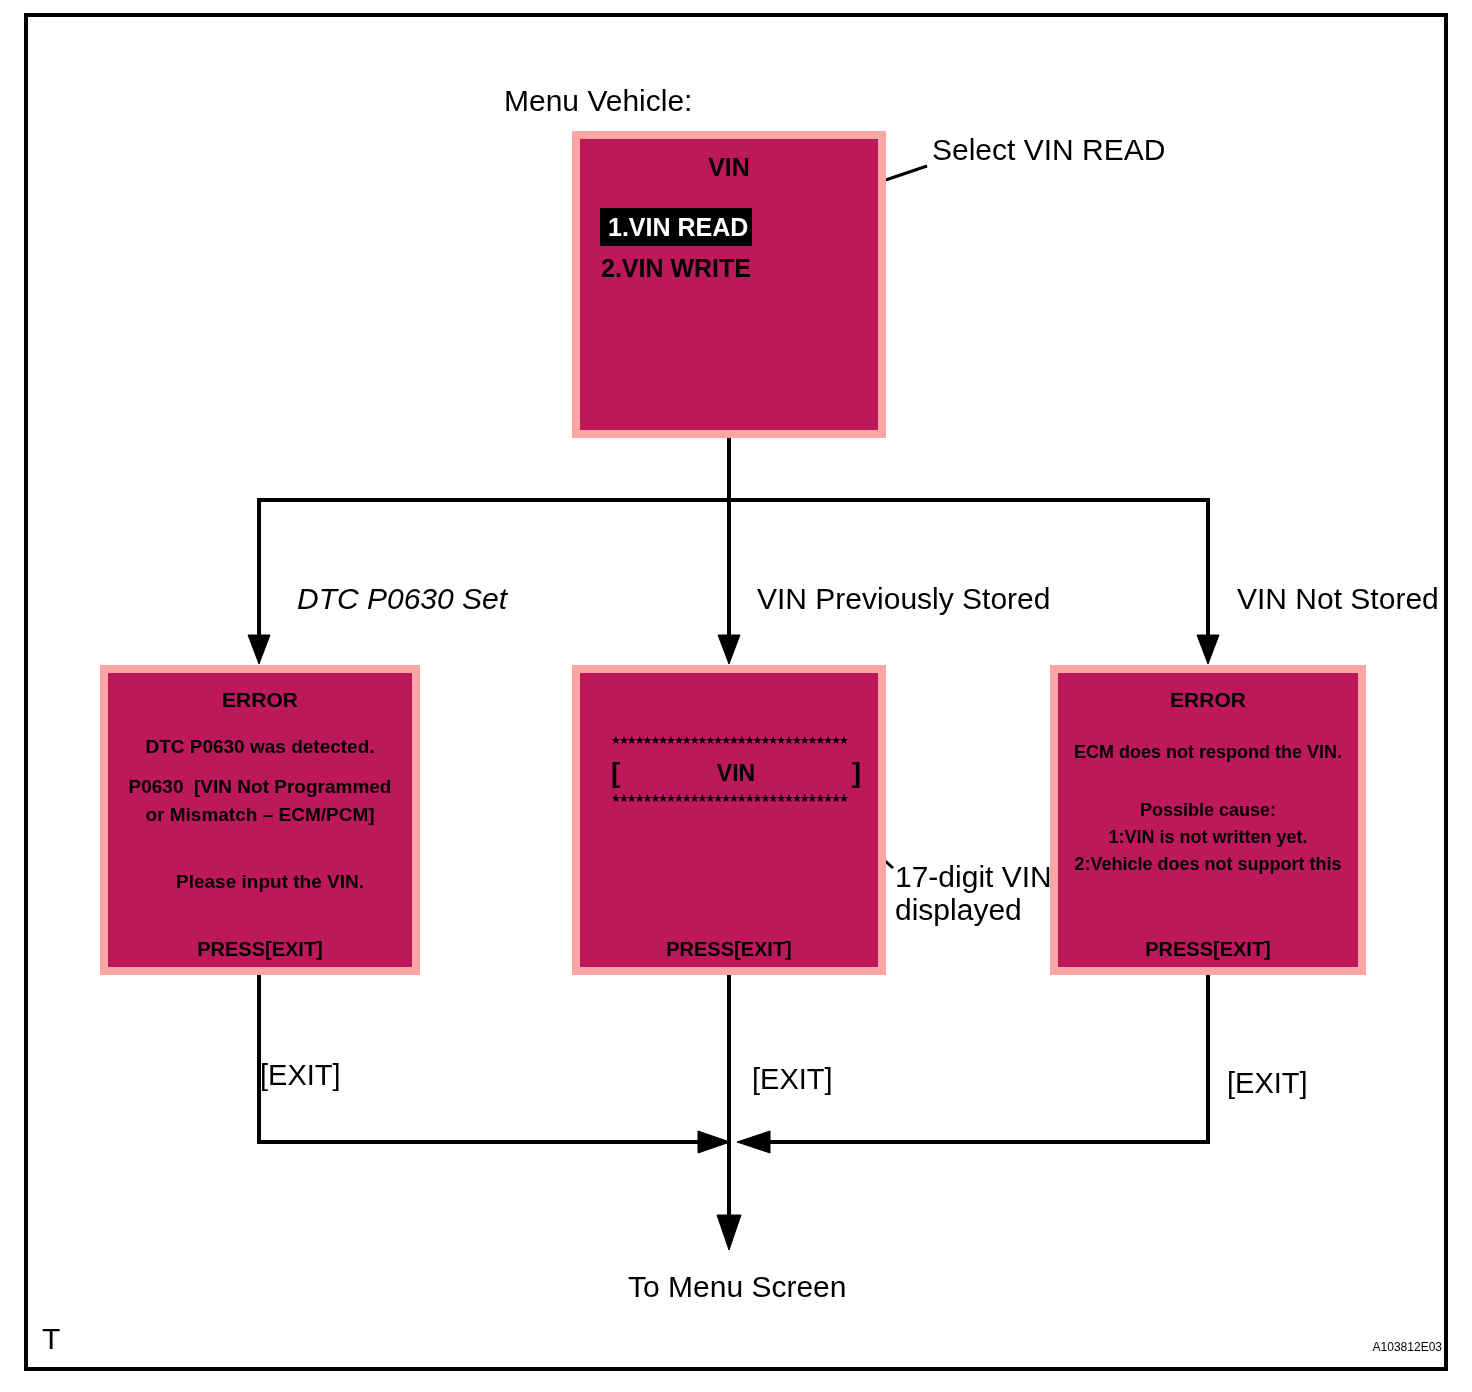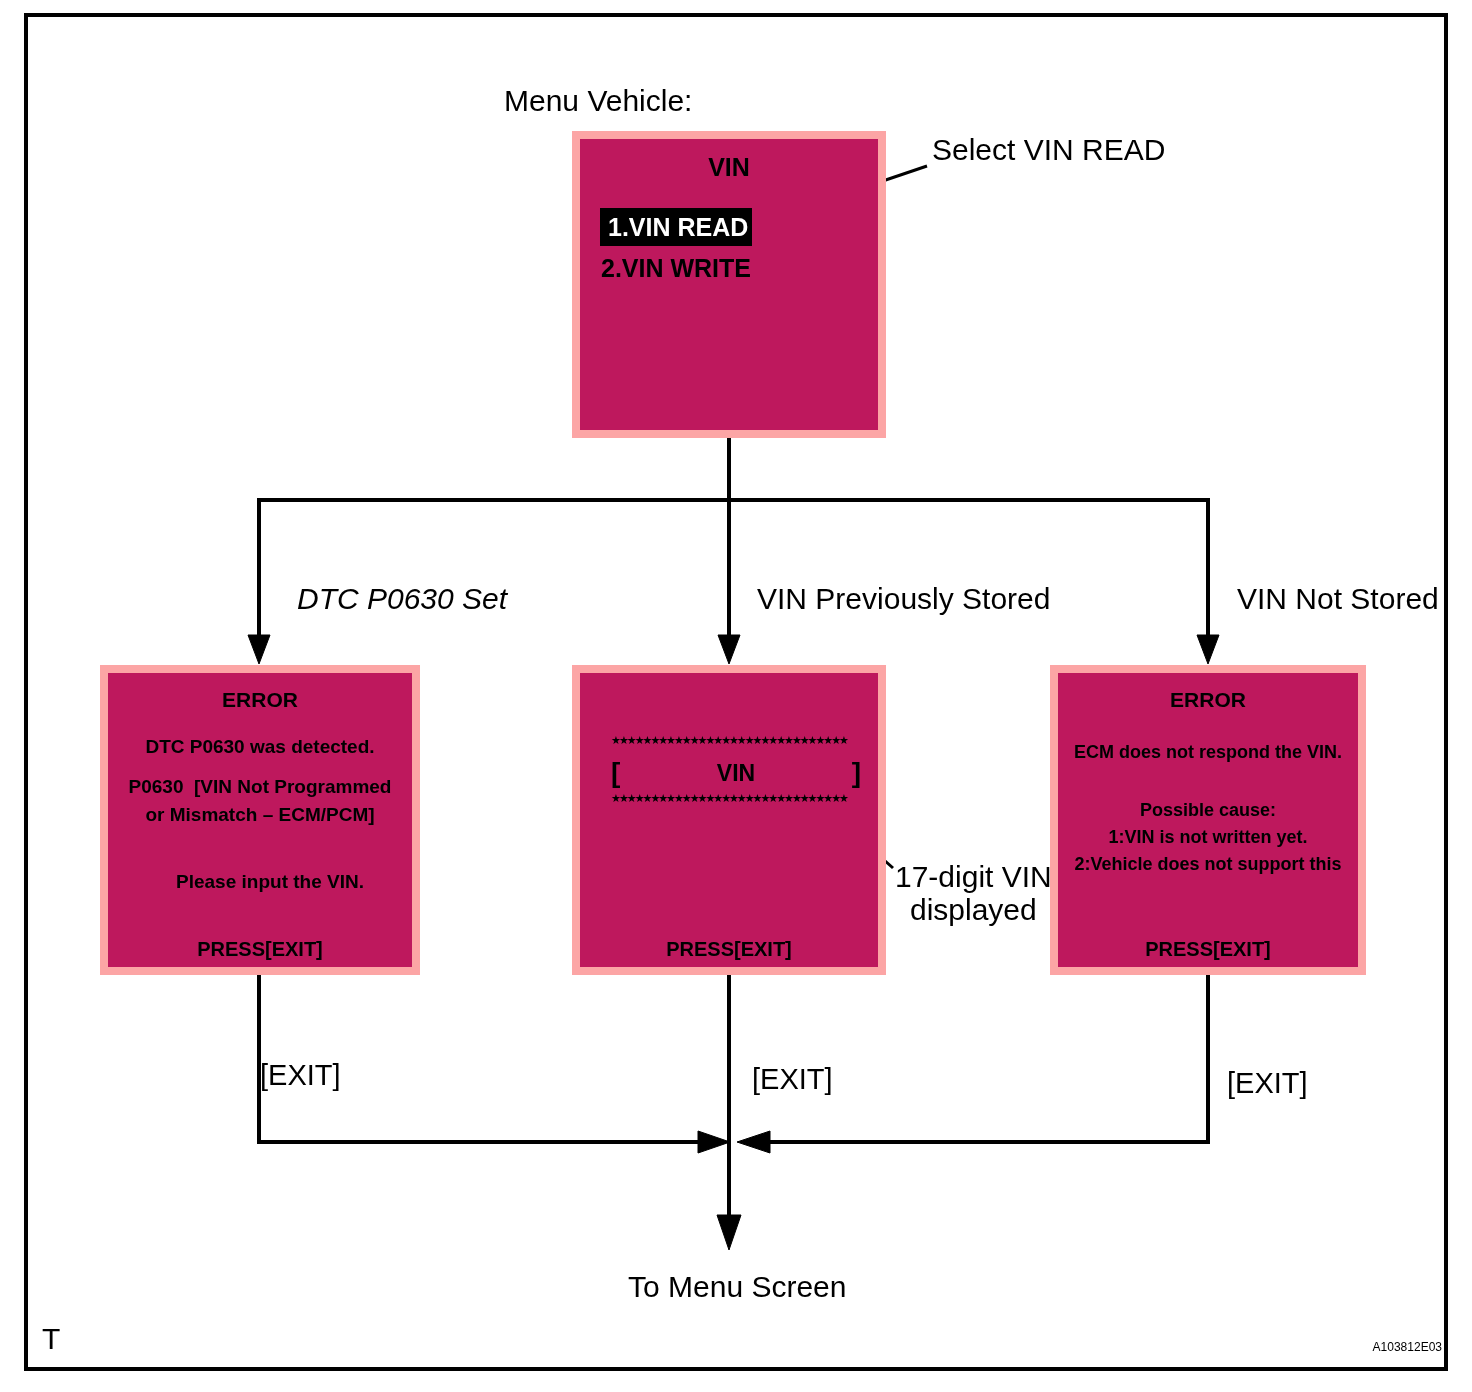--- a/index.html
+++ b/index.html
@@ -87,21 +87,21 @@
     <div class="ctr" style="top:15px; font-size:21px; line-height:24px;">ERROR</div>
     <div class="ctr" style="top:67px; font-size:18px; line-height:24px;">ECM does not respond the VIN.</div>
     <div class="abs" style="left:0; right:0; top:112px;margin-top:12px;">
       <div class="ctr" style="position:static; font-size:18px; line-height:27px;">Possible cause:</div>
       <div class="ctr" style="position:static; font-size:18px; line-height:27px;">1:VIN is not written yet.</div>
       <div class="ctr" style="position:static; font-size:18px; line-height:27px;">2:Vehicle does not support this</div>
     </div>
     <div class="ctr" style="top:264px; font-size:20px; line-height:24px;">PRESS[EXIT]</div>
   </div>
 
-  <div class="abs" style="left:895px; top:860px; font-size:30px; line-height:33px;text-align:center;">
+  <div class="abs" style="left:895px; top:860px; font-size:30px; line-height:33px;">
     <div>17-digit VIN</div>
     <div>displayed</div>
   </div>
 
   <div class="ann" style="left:260px; top:1058px; font-size:29px;">[EXIT]</div>
   <div class="ann" style="left:752px; top:1062px; font-size:29px;">[EXIT]</div>
   <div class="ann" style="left:1227px; top:1066px; font-size:29px;">[EXIT]</div>
 
   <div class="ann" style="left:628px; top:1270px;">To Menu Screen</div>
   <div class="ann" style="left:42px; top:1322px; font-size:30px;">T</div>

